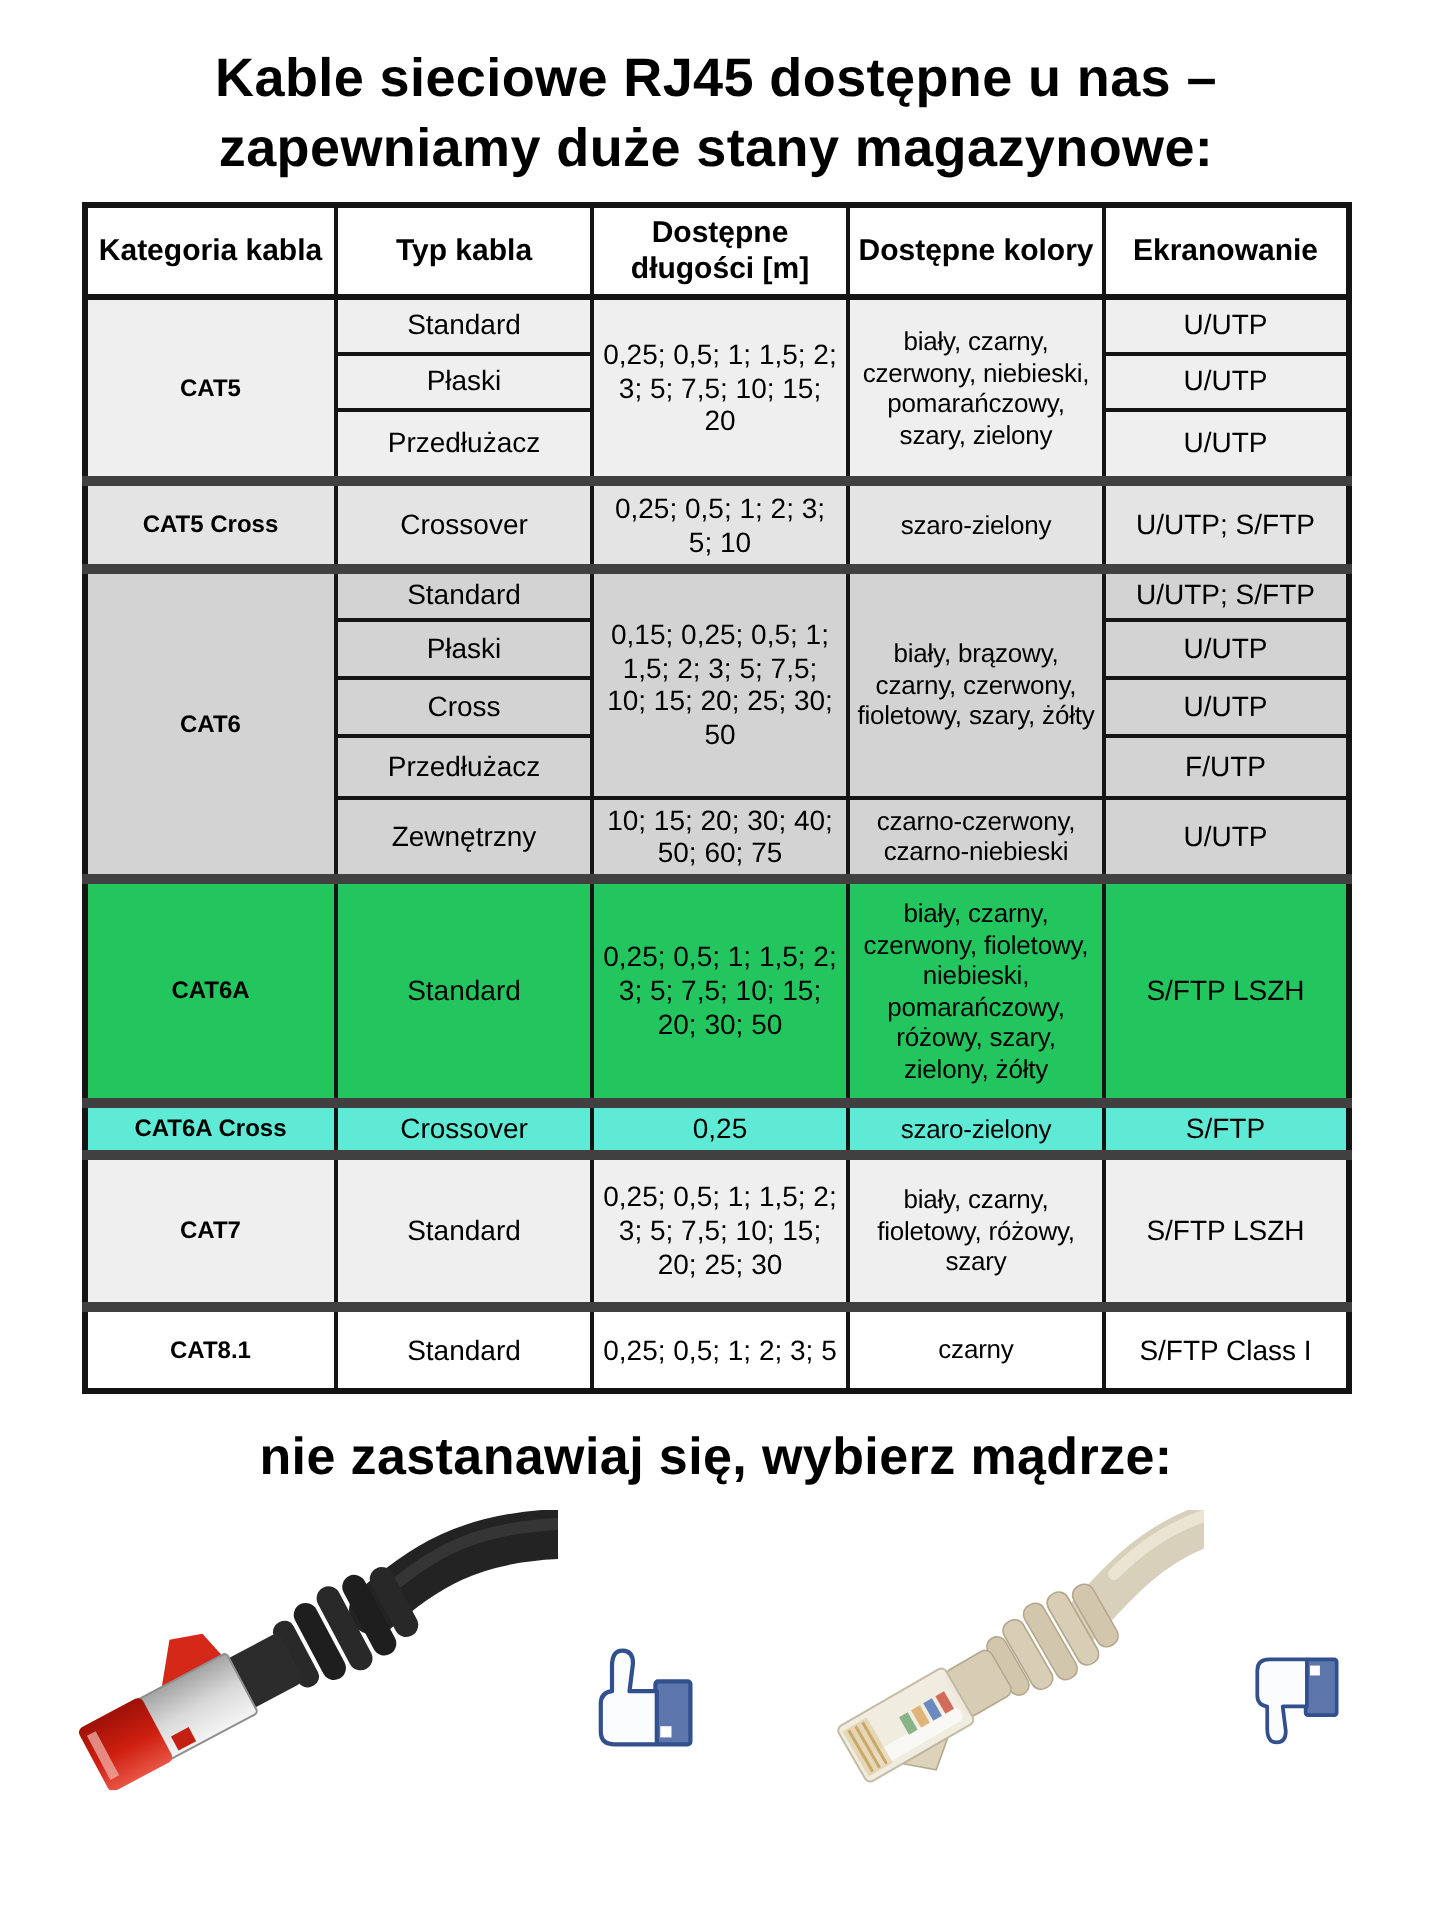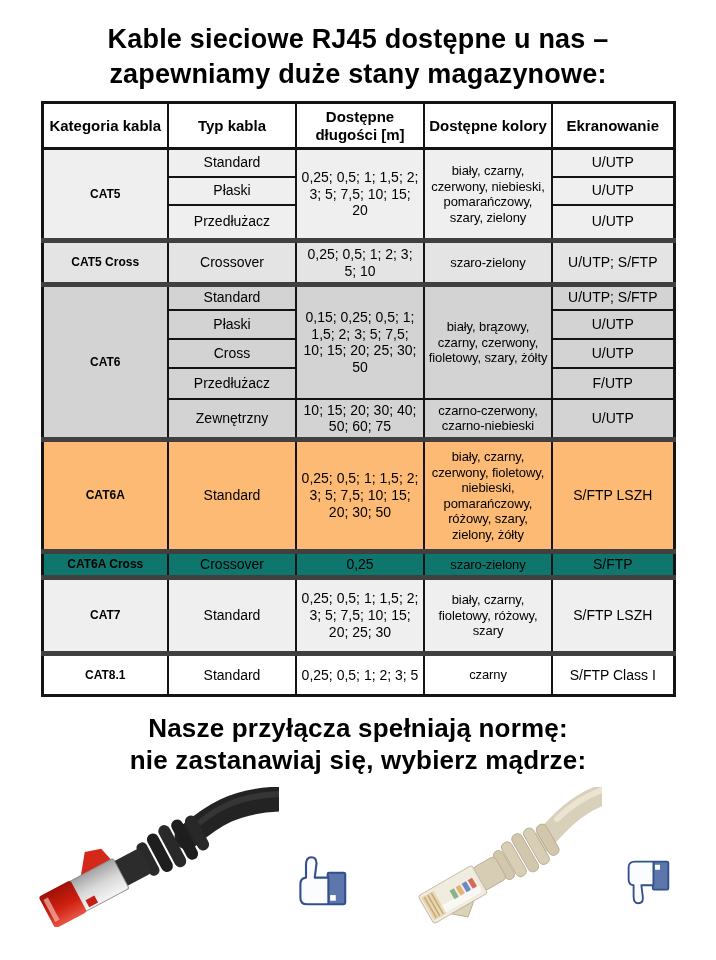--- a/index.html
+++ b/index.html
@@ -30,22 +30,22 @@
     background:#ffffff; font-weight:bold; font-size:15px;
     border-bottom:3px solid #141414;
   }
   td.cat-cell  { font-weight:bold; font-size:12px; }
   td.colors-cell { font-size:13px; letter-spacing:-0.1px; }
   tr.sec-top > td { border-top:5px solid #404040; }
 
   tr.sec-cat5 > td       { background:#efefef; }
   tr.sec-cat5cross > td  { background:#e4e4e4; }
   tr.sec-cat6 > td       { background:#d3d3d3; }
-  tr.sec-cat6a > td      { background:#fdba74; }
-  tr.sec-cat6across > td { background:#0f766e;margin-left:48px; }
+  tr.sec-cat6a > td      { background:#22c55e; }
+  tr.sec-cat6across > td { background:#5eead4;margin-left:48px; }
   tr.sec-cat7 > td       { background:#efefef; }
   tr.sec-cat8 > td       { background:#ffffff; }
 
   .h46{height:46px} .h28{height:28px} .h36{height:36px} .h44{height:44px}
   .h25{height:25px} .h29{height:29px} .h31{height:31px} .h40{height:40px}
   .h112{height:112px} .h26{height:26px} .h76{height:76px} .h42{height:42px}
 
   .footer-title {
     margin:16px 10px 0 10px;
     text-align:center; font-weight:bold;
@@ -164,21 +164,20 @@
     <td class="cat-cell">CAT8.1</td>
     <td>Standard</td>
     <td>0,25; 0,5; 1; 2; 3; 5</td>
     <td class="colors-cell">czarny</td>
     <td>S/FTP Class I</td>
   </tr>
 </tbody>
   </table>
 
 <div class="footer-title">
-  <div>Nasze przyłącza spełniają normę:</div>
   <div>nie zastanawiaj się, wybierz mądrze:</div>
 </div>
 
 <div class="cables-row">
 
   <div class="cable-group">
     <svg width="250" height="140" viewBox="0 0 250 140">
       <defs>
         <linearGradient id="metalGrad" x1="0" y1="0" x2="0" y2="1">
           <stop offset="0" stop-color="#f5f5f5"></stop>

